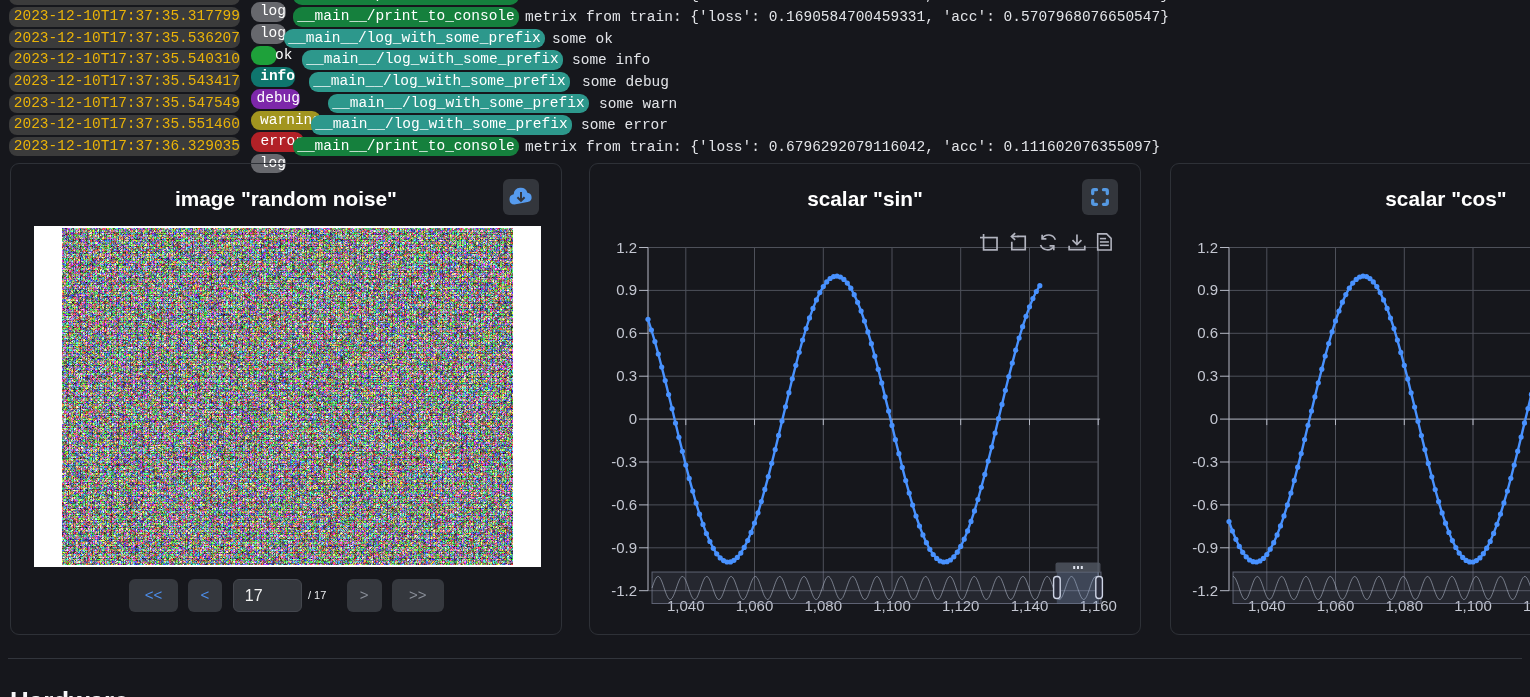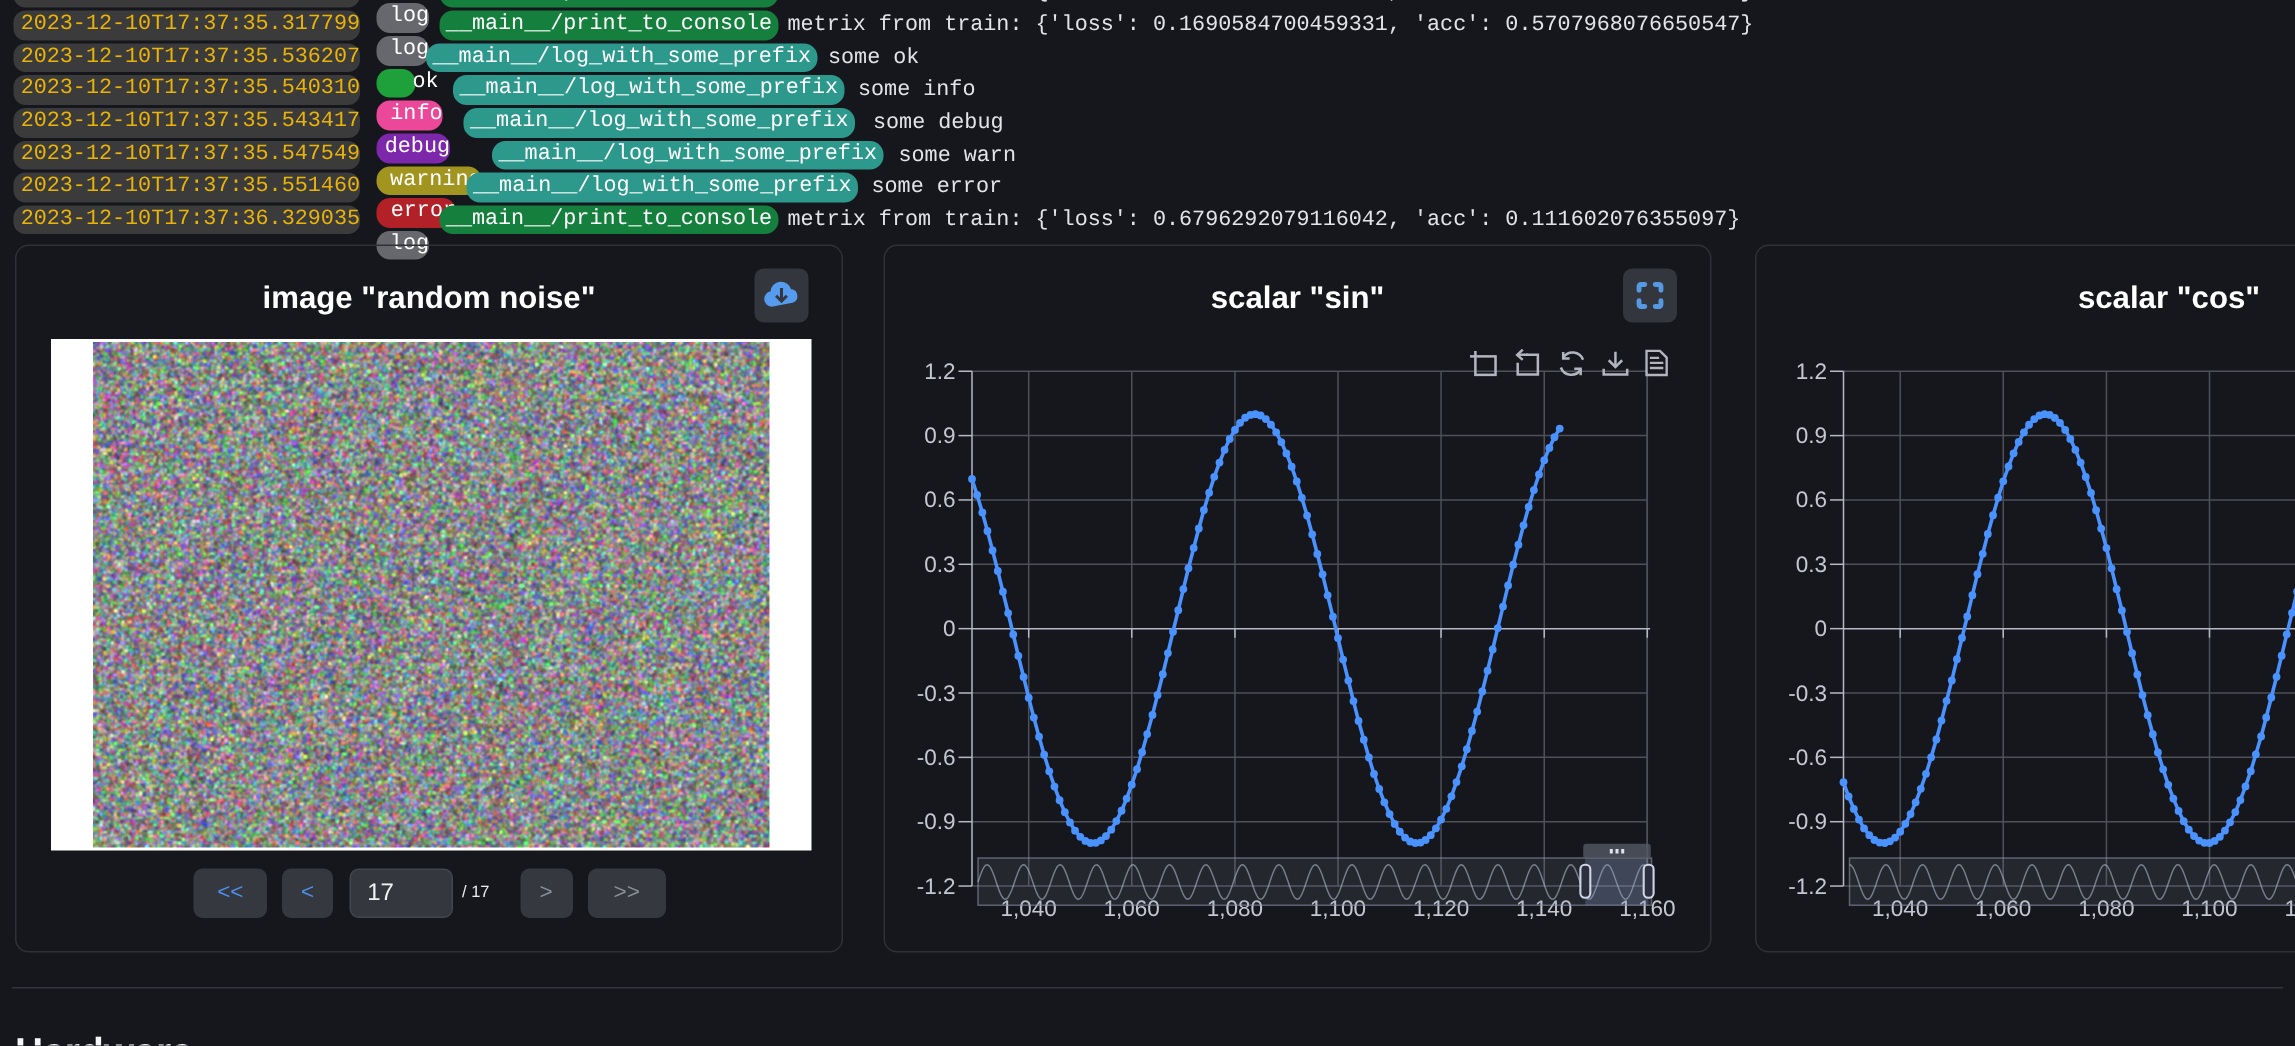--- a/index.html
+++ b/index.html
@@ -3,21 +3,21 @@
 * { margin:0; padding:0; box-sizing:border-box; }
 html,body { width:1530px; height:697px; overflow:hidden; background:#16171c; }
 body { font-family:"Liberation Sans",sans-serif; position:relative; }
 .logs { position:absolute; left:0; top:-14.6px; width:1530px; }
 .lrow { height:21.65px; white-space:nowrap; font-family:"Liberation Mono",monospace; font-size:14.5px; color:#e2e4e8; position:relative; }
 .lrow > span { display:inline-block; vertical-align:top; }
 .ts { position:absolute; left:9px; top:0; width:231px; height:19.6px; line-height:19.4px; background:#3b3b3b; border-radius:8px; color:#eab308; text-align:right; }
 .bd { position:absolute; left:251px; top:17px; height:19.6px; line-height:19.4px; border-radius:9px; color:#fff; text-align:right; }
 .b-log  { width:35px;  background:#67686d; }
 .b-ok   { width:26px;  background:#1ea13a;padding-left:24px; }
-.b-info { width:44px;  background:#ec4899; }
+.b-info { width:44px;  background:#0f766e;font-weight:bold; }
 .b-debug{ width:49px;  background:#7d27aa; }
 .b-warn { width:70px;  background:#a2951f; }
 .b-err  { width:53px;  background:#b22127; }
 .pl { position:absolute; top:0; height:19.6px; line-height:19.4px; border-radius:9px; color:#fff; text-align:center; }
 .p-olive { background:#15803d; }
 .p-teal  { background:#2d988c; }
 .b-log ~ .p-olive { left:293px; width:226px; }
 .b-ok ~ .p-teal   { left:284px; width:261px; }
 .b-info ~ .p-teal { left:302px; width:261px; }
 .b-debug ~ .p-teal{ left:309px; width:261px; }

